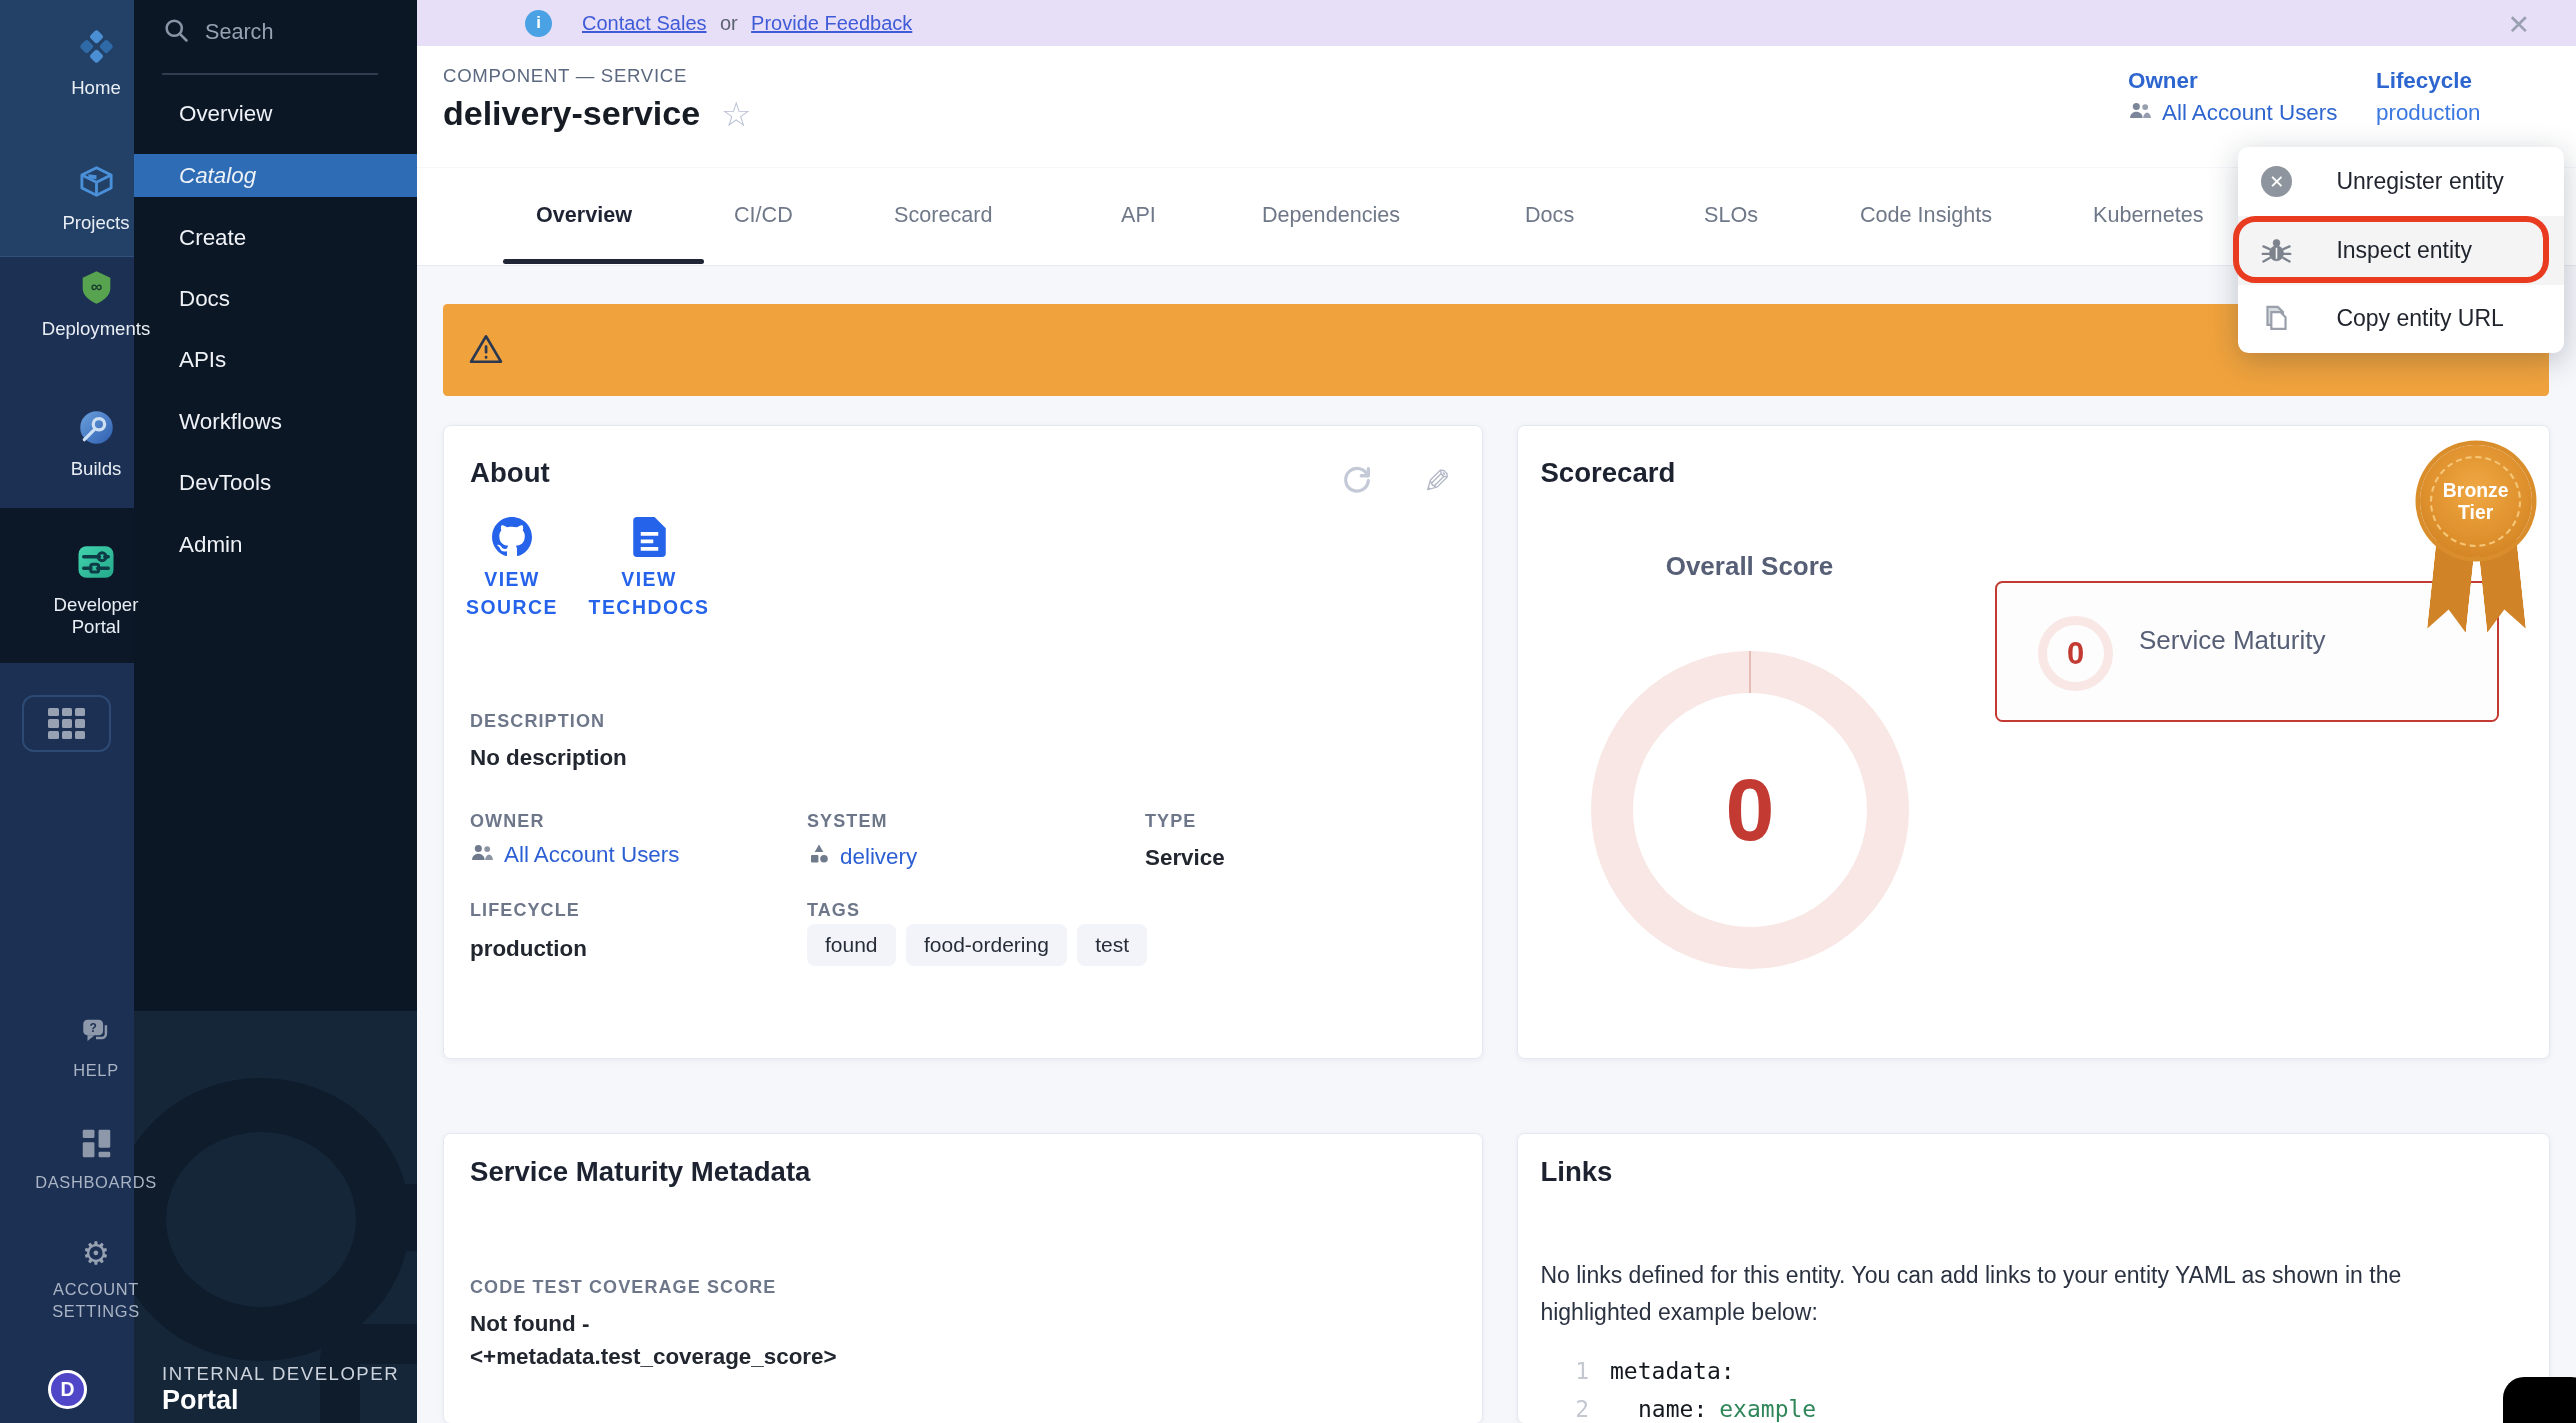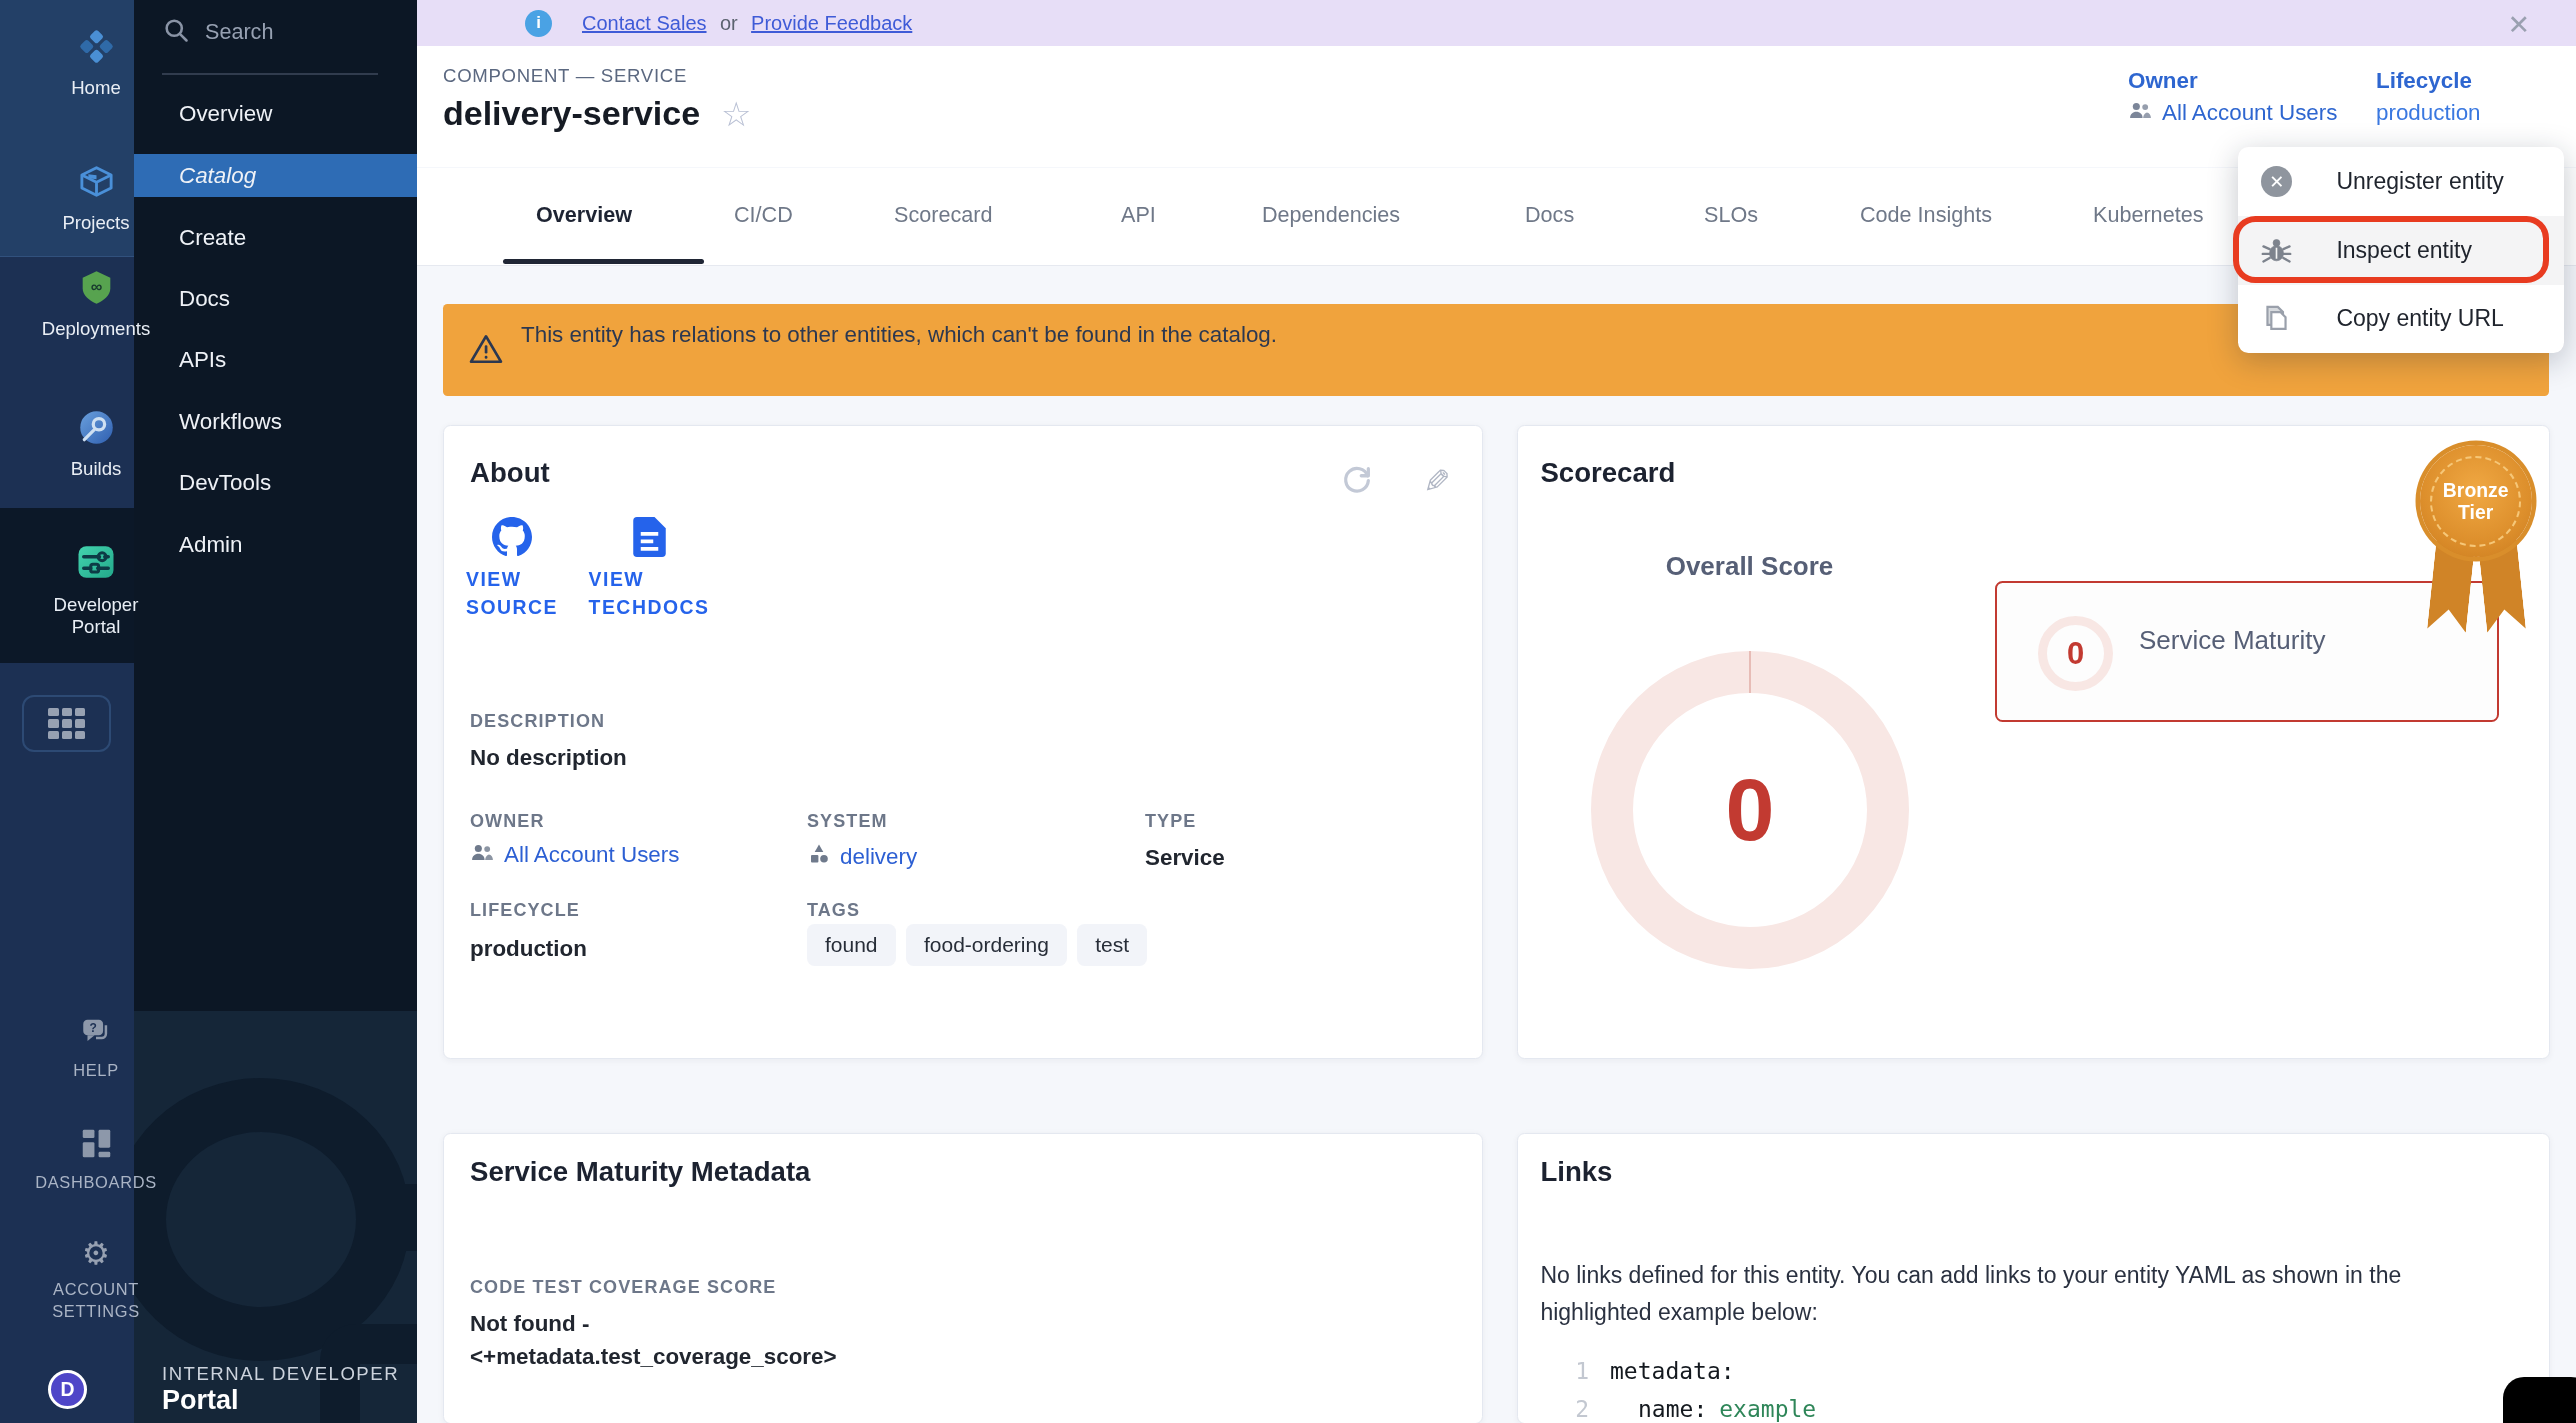--- a/index.html
+++ b/index.html
@@ -80,21 +80,21 @@
   .card-title { position:absolute; color:#1c2230; font-size:27.6px; font-weight:bold; }
   .cap-label { position:absolute; color:#6d7789; font-size:18px; font-weight:bold; letter-spacing:1.1px; }
   .val-text { position:absolute; color:#21262f; font-size:22.4px;font-weight:bold; }
   .val-semibold { font-weight:bold; color:#21262f; }
   .link-row { position:absolute; display:flex; align-items:center; gap:9px; color:#2c5fd3; font-size:22.4px; cursor:pointer; }
 
   #about-card { left:443px; top:425px; width:1040px; height:634px; }
   .icon-btn { position:absolute; top:36px; width:39px; height:39px; cursor:pointer; display:flex; align-items:center; justify-content:center; }
   .pencil-glyph { font-size:33px; color:#b0b6c4; display:inline-block; transform:scaleX(-1); }
   .view-block { position:absolute; top:91px; width:164px; display:flex; flex-direction:column; align-items:center; gap:4.5px; cursor:pointer; }
-  .view-lbl { color:#2563eb; font-size:19.4px; font-weight:bold; letter-spacing:1.5px; line-height:28px; }
+  .view-lbl { color:#2563eb; font-size:19.4px; font-weight:bold; letter-spacing:1.5px; text-align:center; line-height:28px; }
   .chip-row { position:absolute; left:363px; top:498px; display:flex; gap:10.4px; }
   .chip { height:42px; background:#f2f4f9; border-radius:7.5px; color:#272d38; font-size:21px; display:flex; align-items:center; padding:0 18px; cursor:pointer; }
 
   #scorecard-card { left:1517px; top:425px; width:1033px; height:634px; }
   .overall-label { position:absolute; left:119px; top:125px; width:225px; text-align:center; color:#565f76; font-size:26px; font-weight:bold; }
   .big-donut { position:absolute; left:73px; top:225px; width:318px; height:318px; border-radius:50%; border:42px solid #f8e7e4; display:flex; align-items:center; justify-content:center; }
   .big-zero { color:#c23a31; font-size:88px; font-weight:bold; }
   .donut-tick { position:absolute; left:231px; top:225px; width:1.5px; height:42px; background:#e7bcb6; }
   .maturity-box { position:absolute; left:477px; top:155px; width:504px; height:141px; background:#fdfdfd; border:2.2px solid #c23a31; border-radius:7.5px; }
   .mini-donut { position:absolute; left:41px; top:33px; width:75px; height:75px; border-radius:50%; border:9.7px solid #f8e7e4; display:flex; align-items:center; justify-content:center; }
@@ -339,21 +339,20 @@
 </div>
 
 <div class="abs" id="warning-banner">
   <span class="warn-ic">
     <svg width="36" height="36" viewBox="0 0 48 48">
         <path d="M24 7 44 41H4z" fill="none" stroke="#2c3850" stroke-width="3.4" stroke-linejoin="round"></path>
         <rect x="22.3" y="19" width="3.6" height="11" rx="1.6" fill="#2c3850"></rect>
         <rect x="22.3" y="33" width="3.6" height="4" rx="1.6" fill="#2c3850"></rect>
       </svg>
   </span>
-  <div class="warn-l1">This entity has relations to other entities, which can't be found in the catalog.</div>
 </div>
 
 <section class="card" id="about-card">
   <div class="card-title" style="left:26px; top:31px;">About</div>
 
   <div class="icon-btn" style="left:893px;">
     <span>
       <svg width="34" height="34" viewBox="0 0 24 24" fill="none" stroke="#c3c9d6" stroke-width="2.3" stroke-linecap="round">
           <path d="M19.5 9A8 8 0 1 0 20 12.5"></path>
           <path d="M20 4v5h-5" stroke-linejoin="round"></path>

